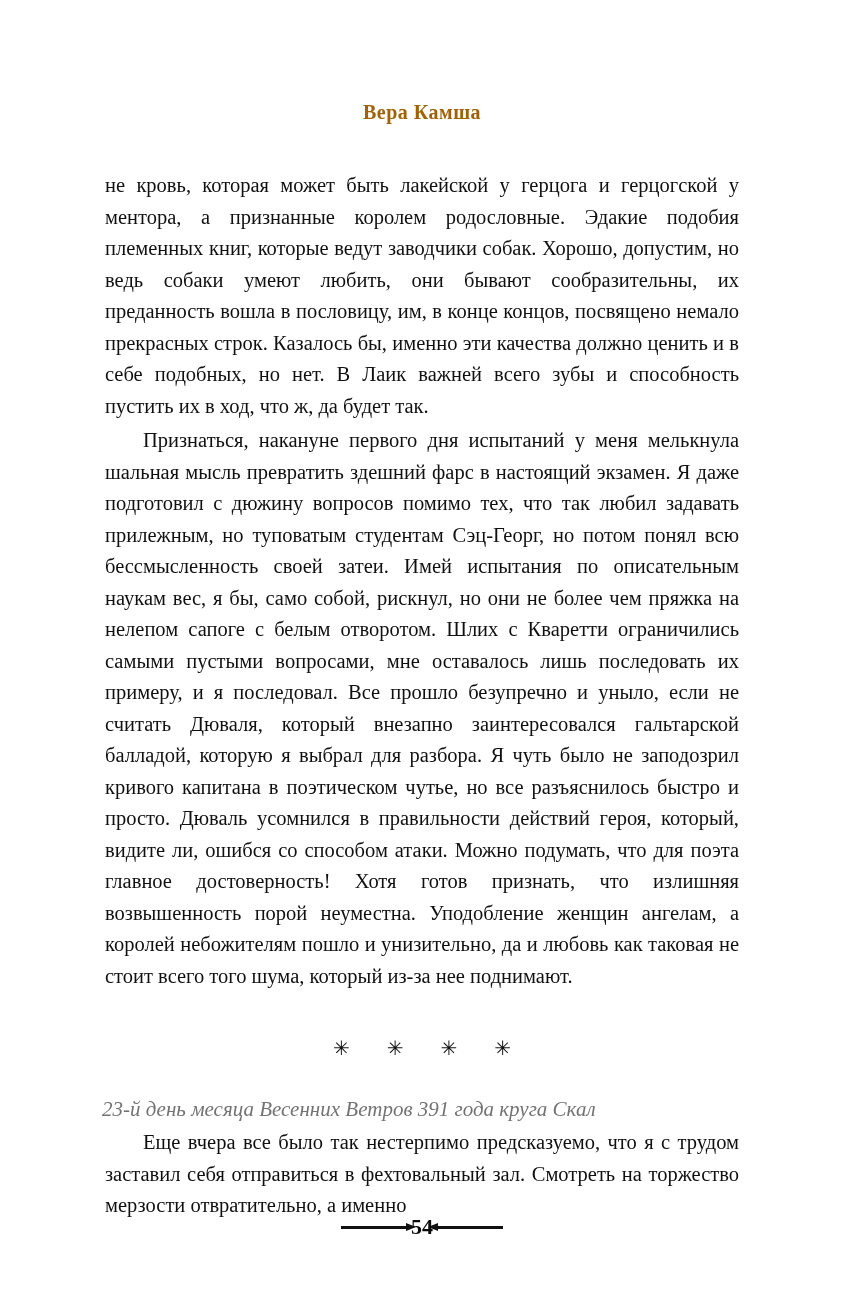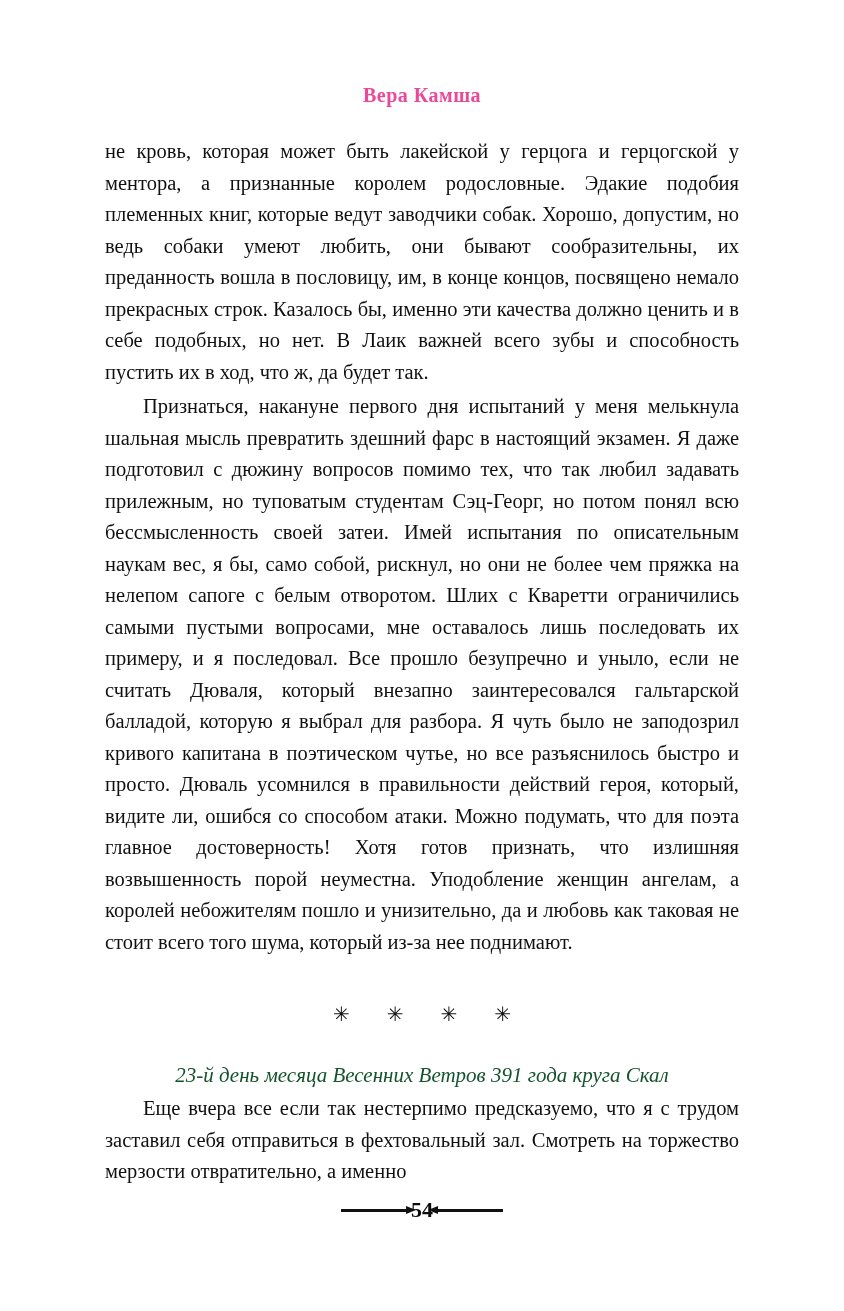--- a/index.html
+++ b/index.html
@@ -20,23 +20,23 @@
     height: 1311px;
     box-sizing: border-box;
     padding: 0;
   }
   .running-head {
     text-align: center;
     font-family: "Liberation Serif", "DejaVu Serif", serif;
     font-weight: bold;
     font-size: 20px;
     letter-spacing: 0.5px;
-    margin: 0;
+    margin: 17px;
     padding-top: 84px;
-    color: #ec4899;
+    color: #a16207;
   }
   .body-block {
     margin: 0 auto;
     width: 640px;
     padding-top: 26px;
   }
   p.para {
     margin: 3px;
     font-size: 20.5px;
     line-height: 31.5px;
@@ -55,22 +55,21 @@
     letter-spacing: 16px;
     color: #111111;
     margin: 44px 0 0 0;
     padding-left: 16px;
   }
   .date-line {
     margin: 34px 0 0 0;
     font-style: italic;
     font-size: 21px;
     line-height: 30px;
-    text-align: center;
-    color: #14532d;
+    color: #737373;
   }
   .after-date {
     margin-top: 20px;
   }
   .footer {
     position: absolute;
     left: 0;
     right: 0;
     bottom: 88px;
     display: flex;
@@ -120,21 +119,21 @@
   <div class="body-block">
 
     <p class="para">не кровь, которая может быть лакейской у герцога и герцогской у ментора, а признанные королем родословные. Эдакие подобия племенных книг, которые ведут заводчики собак. Хорошо, допустим, но ведь собаки умеют любить, они бывают сообразительны, их преданность вошла в пословицу, им, в конце концов, посвящено немало прекрасных строк. Казалось бы, именно эти качества должно ценить и в себе подобных, но нет. В Лаик важней всего зубы и способность пустить их в ход, что ж, да будет так.</p>
 
     <p class="para indent">Признаться, накануне первого дня испытаний у меня мелькнула шальная мысль превратить здешний фарс в настоящий экзамен. Я даже подготовил с дюжину вопросов помимо тех, что так любил задавать прилежным, но туповатым студентам Сэц-Георг, но потом понял всю бессмысленность своей затеи. Имей испытания по описательным наукам вес, я бы, само собой, рискнул, но они не более чем пряжка на нелепом сапоге с белым отворотом. Шлих с Кваретти ограничились самыми пустыми вопросами, мне оставалось лишь последовать их примеру, и я последовал. Все прошло безупречно и уныло, если не считать Дюваля, который внезапно заинтересовался гальтарской балладой, которую я выбрал для разбора. Я чуть было не заподозрил кривого капитана в поэтическом чутье, но все разъяснилось быстро и просто. Дюваль усомнился в правильности действий героя, который, видите ли, ошибся со способом атаки. Можно подумать, что для поэта главное достоверность! Хотя готов признать, что излишняя возвышенность порой неуместна. Уподобление женщин ангелам, а королей небожителям пошло и унизительно, да и любовь как таковая не стоит всего того шума, который из-за нее поднимают.</p>
 
     <div class="divider">✳ ✳ ✳ ✳</div>
 
     <p class="date-line">23-й день месяца Весенних Ветров 391 года круга Скал</p>
 
-    <p class="para indent after-date">Еще вчера все если так нестерпимо предсказуемо, что я с трудом заставил себя отправиться в фехтовальный зал. Смотреть на торжество мерзости отвратительно, а именно</p>
+    <p class="para indent after-date">Еще вчера все было так нестерпимо предсказуемо, что я с трудом заставил себя отправиться в фехтовальный зал. Смотреть на торжество мерзости отвратительно, а именно</p>
 
   </div>
 
   <div class="footer">
     <span class="rule left"></span>
     <span class="page-number">54</span>
     <span class="rule right"></span>
   </div>
 
 </div>

